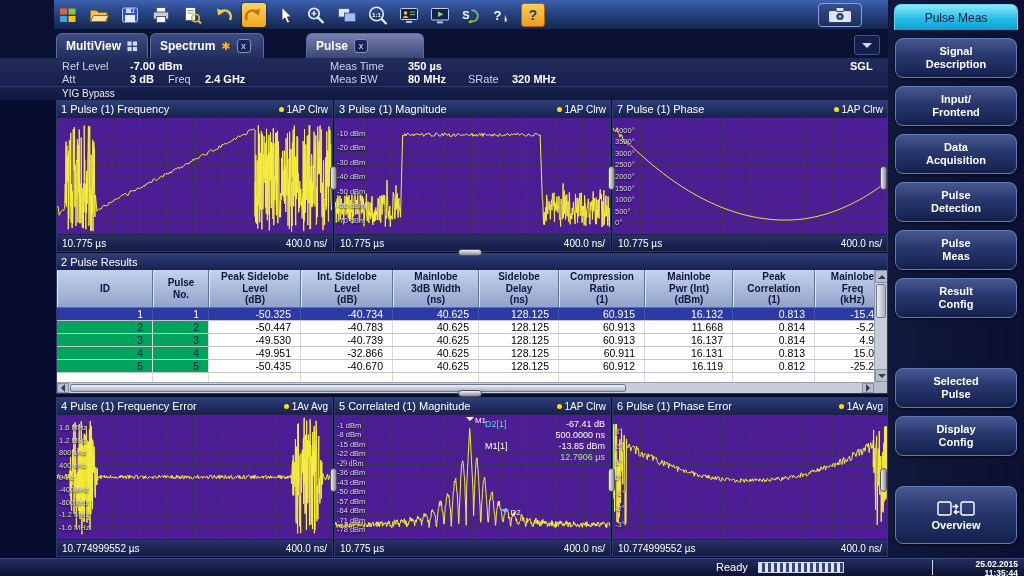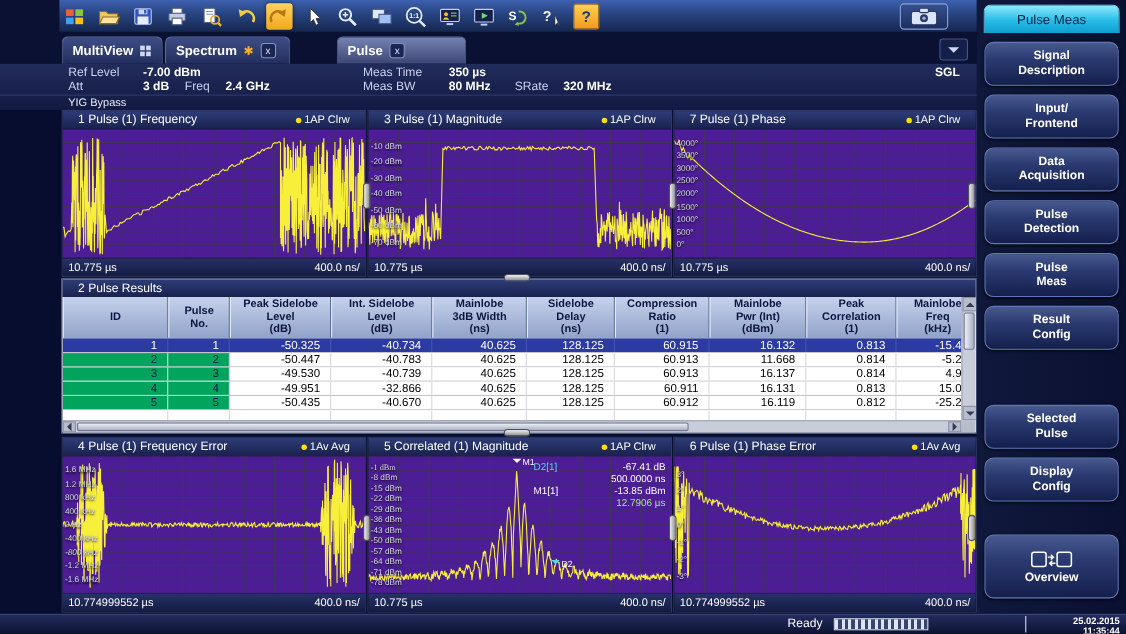--- a/index.html
+++ b/index.html
@@ -27,21 +27,21 @@
 
 #chbar{position:absolute;left:0;top:58px;width:888px;height:42px;background:linear-gradient(#222c5c,#121a42);color:#fff}
 #chbar .lab{position:absolute;font-size:11px;line-height:13px;color:#c9d2ee}
 #chbar .val{position:absolute;font-size:11px;line-height:13px;color:#fff;font-weight:bold}
 #yigrow{position:absolute;left:0;top:28px;width:888px;height:14px;border-top:1px solid #2e3a6e}
 #yig{position:absolute;left:62px;top:1px;font-size:10px;color:#e8ecf8}
 #sgl{position:absolute;left:850px;top:2px;font-size:11px;font-weight:bold;color:#fff}
 
 
 .win{position:absolute;background:#000;border:1px solid #303a6a;display:flex;flex-direction:column}
-.win-head{height:16px;flex:none;background:linear-gradient(#2e3d78,#19224e);display:flex;align-items:center;justify-content:space-between;padding:0 14px;overflow:hidden}
+.win-head{height:16px;flex:none;background:linear-gradient(#2e3d78,#19224e);display:flex;align-items:center;justify-content:space-between;padding:0 4px;overflow:hidden}
 .win-title{color:#fff;font-size:11px;white-space:nowrap}
 .trace-tag{display:flex;align-items:center;gap:3px;color:#fff;font-size:10px;white-space:nowrap}
 .trace-dot{width:5px;height:5px;border-radius:50%;background:#ffe000}
 .plot{flex:1;position:relative;background:#4c1d95;overflow:hidden;border-top:1px solid #20243e;border-bottom:1px solid #20243e}
 .trace-svg{position:absolute;inset:0;width:100%;height:100%}
 .trace-svg line,.trace-svg polyline{vector-effect:non-scaling-stroke}
 .ylab{position:absolute;left:2px;transform:translateY(-50%);font-size:7.5px;color:#d8dce8;text-shadow:0 1px 2px #000;white-space:nowrap}
 .axisbar{height:16px;flex:none;background:linear-gradient(#273165,#141c44);display:flex;align-items:center;justify-content:space-between;padding:0 5px;color:#fff;font-size:10px;white-space:nowrap}
 
 
@@ -625,21 +625,21 @@
             <line x1="0" y1="90" x2="100" y2="90"></line>
           </g>
           <polyline points="0.00,51.68 0.30,48.30 0.60,47.92 0.90,51.50 1.20,50.68 1.50,49.98 1.80,50.13 2.10,49.38 2.40,50.52 2.70,51.29 3.00,48.88 3.30,47.56 3.60,52.37 3.90,51.68 4.00,50.00 4.10,47.85 4.20,49.26 4.30,51.61 4.40,50.29 4.50,50.33 4.60,49.94 4.70,44.67 4.80,65.21 4.90,33.77 5.00,43.51 5.10,73.71 5.20,45.51 5.30,77.40 5.40,46.16 5.50,56.40 5.60,34.33 5.70,27.91 5.80,45.38 5.90,36.36 6.00,38.15 6.10,7.32 6.20,79.63 6.30,39.26 6.40,56.73 6.50,38.27 6.60,5.85 6.70,61.62 6.80,29.90 6.90,69.62 7.00,86.46 7.10,92.11 7.20,49.41 7.30,47.45 7.40,74.10 7.50,46.13 7.60,72.92 7.70,26.54 7.80,64.78 7.90,77.52 8.00,34.79 8.10,7.43 8.20,83.60 8.30,22.74 8.40,21.81 8.50,20.11 8.60,83.92 8.70,33.28 8.80,5.02 8.90,24.89 9.00,94.71 9.10,96.24 9.20,21.24 9.30,81.74 9.40,61.80 9.50,25.43 9.60,63.05 9.70,72.50 9.80,86.13 9.90,15.22 10.00,86.12 10.10,61.09 10.20,50.97 10.30,16.31 10.40,16.53 10.50,69.05 10.60,55.80 10.70,9.27 10.80,20.27 10.90,86.72 11.00,20.54 11.10,29.46 11.20,65.21 11.30,84.56 11.40,77.23 11.50,21.45 11.60,77.04 11.70,31.73 11.80,11.37 11.90,64.02 12.00,92.41 12.10,4.82 12.20,64.66 12.30,79.85 12.40,52.52 12.50,8.87 12.60,69.45 12.70,18.98 12.80,57.48 12.90,75.90 13.00,20.63 13.10,21.55 13.20,46.55 13.30,32.10 13.40,39.06 13.50,25.52 13.60,37.19 13.70,47.77 13.80,65.52 13.90,66.60 14.00,64.81 14.10,41.99 14.20,45.91 14.30,55.51 14.40,52.87 14.50,56.45 14.60,43.03 14.70,50.94 14.80,52.82 14.90,51.32 15.00,50.00 15.20,49.92 15.45,50.38 15.70,48.90 15.95,51.59 16.20,48.67 16.45,49.72 16.70,50.03 16.95,49.77 17.20,48.63 17.45,50.83 17.70,49.99 17.95,49.08 18.20,50.78 18.45,49.94 18.70,50.00 18.95,51.01 19.20,50.10 19.45,48.60 19.70,50.39 19.95,50.86 20.20,49.79 20.45,49.98 20.70,50.74 20.95,49.93 21.20,51.06 21.45,49.86 21.70,50.70 21.95,51.16 22.20,50.87 22.45,50.69 22.70,49.09 22.95,50.69 23.20,48.61 23.45,49.99 23.70,48.79 23.95,50.78 24.20,50.97 24.45,49.35 24.70,50.36 24.95,49.06 25.20,51.45 25.45,49.36 25.70,48.64 25.95,48.88 26.20,51.32 26.45,48.54 26.70,49.12 26.95,50.41 27.20,49.56 27.45,49.33 27.70,50.92 27.95,50.92 28.20,51.08 28.45,48.87 28.70,48.57 28.95,48.69 29.20,48.66 29.45,51.53 29.70,51.00 29.95,50.17 30.20,49.72 30.45,49.30 30.70,49.10 30.95,49.53 31.20,49.39 31.45,51.55 31.70,49.46 31.95,51.07 32.20,48.93 32.45,50.47 32.70,50.87 32.95,51.37 33.20,50.72 33.45,49.62 33.70,49.85 33.95,50.62 34.20,50.09 34.45,50.10 34.70,49.83 34.95,51.39 35.20,50.25 35.45,49.12 35.70,49.24 35.95,49.82 36.20,51.06 36.45,50.44 36.70,51.00 36.95,48.77 37.20,48.77 37.45,50.12 37.70,50.35 37.95,49.76 38.20,49.04 38.45,48.80 38.70,50.53 38.95,50.22 39.20,48.56 39.45,50.06 39.70,50.91 39.95,48.96 40.20,49.18 40.45,49.57 40.70,49.86 40.95,50.93 41.20,49.79 41.45,48.79 41.70,51.01 41.95,48.90 42.20,51.12 42.45,50.12 42.70,51.52 42.95,50.39 43.20,51.23 43.45,48.45 43.70,50.39 43.95,48.90 44.20,49.36 44.45,51.25 44.70,49.47 44.95,51.22 45.20,51.01 45.45,49.08 45.70,48.58 45.95,51.37 46.20,51.60 46.45,49.06 46.70,49.99 46.95,49.15 47.20,51.03 47.45,49.98 47.70,49.22 47.95,49.15 48.20,51.60 48.45,50.23 48.70,49.86 48.95,51.32 49.20,51.56 49.45,51.38 49.70,50.24 49.95,50.05 50.20,49.83 50.45,49.50 50.70,50.87 50.95,49.94 51.20,48.48 51.45,50.92 51.70,51.12 51.95,50.17 52.20,50.13 52.45,50.13 52.70,49.54 52.95,51.05 53.20,49.53 53.45,49.99 53.70,49.98 53.95,50.16 54.20,50.11 54.45,49.07 54.70,50.99 54.95,51.54 55.20,51.14 55.45,49.44 55.70,48.42 55.95,48.88 56.20,48.67 56.45,51.14 56.70,50.91 56.95,50.02 57.20,48.50 57.45,50.33 57.70,50.17 57.95,51.51 58.20,49.81 58.45,49.01 58.70,50.88 58.95,48.51 59.20,51.29 59.45,49.29 59.70,48.70 59.95,50.37 60.20,49.09 60.45,50.43 60.70,51.32 60.95,51.03 61.20,48.51 61.45,49.78 61.70,51.22 61.95,50.31 62.20,50.52 62.45,49.13 62.70,51.46 62.95,49.82 63.20,49.08 63.45,48.54 63.70,51.49 63.95,51.45 64.20,51.55 64.45,50.64 64.70,50.49 64.95,49.60 65.20,50.58 65.45,49.83 65.70,48.72 65.95,49.41 66.20,51.08 66.45,48.82 66.70,51.29 66.95,50.34 67.20,50.62 67.45,51.49 67.70,49.59 67.95,48.47 68.20,51.16 68.45,51.51 68.70,51.12 68.95,49.44 69.20,49.72 69.45,48.75 69.70,48.54 69.95,48.85 70.20,49.46 70.45,51.32 70.70,51.03 70.95,49.00 71.20,50.92 71.45,48.86 71.70,51.36 71.95,48.70 72.20,48.70 72.45,51.26 72.70,50.65 72.95,49.31 73.20,50.64 73.45,50.96 73.70,49.86 73.95,50.63 74.20,49.90 74.45,50.04 74.70,49.26 74.95,51.11 75.20,49.16 75.45,49.81 75.70,49.33 75.95,48.63 76.20,51.47 76.45,50.55 76.70,50.73 76.95,49.13 77.20,51.10 77.45,50.77 77.70,49.07 77.95,50.98 78.20,49.50 78.45,50.08 78.70,50.70 78.95,50.61 79.20,49.72 79.45,50.78 79.70,50.57 79.95,50.64 80.20,50.39 80.45,48.56 80.70,50.58 80.95,48.85 81.20,51.27 81.45,48.60 81.70,51.54 81.95,49.71 82.20,49.45 82.45,48.98 82.70,51.08 82.95,49.87 83.20,51.52 83.45,49.85 83.70,51.14 83.95,49.03 84.20,50.92 84.45,49.30 84.70,49.26 84.95,50.88 85.00,50.00 85.10,48.16 85.20,48.83 85.30,55.59 85.40,48.99 85.50,41.60 85.60,39.02 85.70,36.83 85.80,64.75 85.90,32.29 86.00,50.67 86.10,64.85 86.20,45.18 86.30,50.47 86.40,38.01 86.50,58.06 86.60,45.30 86.70,19.51 86.80,41.52 86.90,84.62 87.00,87.49 87.10,25.55 87.20,49.43 87.30,42.01 87.40,54.08 87.50,95.55 87.60,7.29 87.70,64.79 87.80,6.79 87.90,55.82 88.00,32.71 88.10,68.72 88.20,77.67 88.30,89.76 88.40,65.02 88.50,67.45 88.60,95.28 88.70,31.08 88.80,43.32 88.90,62.59 89.00,53.41 89.10,43.02 89.20,27.99 89.30,46.42 89.40,46.39 89.50,36.51 89.60,18.75 89.70,71.64 89.80,6.06 89.90,2.34 90.00,54.83 90.10,34.96 90.20,79.66 90.30,24.54 90.40,16.03 90.50,77.08 90.60,61.33 90.70,92.79 90.80,4.58 90.90,68.39 91.00,42.15 91.10,20.30 91.20,71.16 91.30,50.17 91.40,15.81 91.50,33.19 91.60,33.85 91.70,21.11 91.80,88.94 91.90,60.39 92.00,3.45 92.10,8.31 92.20,35.85 92.30,40.27 92.40,88.53 92.50,33.47 92.60,79.85 92.70,86.36 92.80,24.31 92.90,91.99 93.00,13.70 93.10,47.57 93.20,42.91 93.30,28.90 93.40,49.26 93.50,8.87 93.60,95.42 93.70,13.14 93.80,92.82 93.90,25.83 94.00,45.50 94.10,18.69 94.20,4.66 94.30,7.94 94.40,15.65 94.50,85.62 94.60,56.81 94.70,75.55 94.80,71.94 94.90,84.01 95.00,28.00 95.10,28.48 95.20,16.90 95.30,63.36 95.40,60.41 95.50,51.32 95.60,71.29 95.70,53.78 95.80,48.01 95.90,36.25 96.00,36.47 96.10,67.41 96.20,47.50 96.30,37.79 96.40,53.65 96.50,56.00 96.60,48.31 96.70,47.24 96.80,48.21 96.90,49.67 97.00,50.00 97.20,50.69 97.50,51.92 97.80,52.05 98.10,49.21 98.40,47.59 98.70,52.04 99.00,51.23 99.30,48.59 99.60,50.53 99.90,50.09" fill="none" stroke="#f8ef3a" stroke-width="1"></polyline>
         </svg>
         <span class="ylab" style="top: 10%;">1.6 MHz</span>
         <span class="ylab" style="top: 20%;">1.2 MHz</span>
         <span class="ylab" style="top: 30%;">800 kHz</span>
         <span class="ylab" style="top: 40%;">400 kHz</span>
         <span class="ylab" style="top: 50%;">0 Hz</span>
         <span class="ylab" style="top: 60%;">-400 kHz</span>
-        <span class="ylab" style="top: 70%; font-style: italic;">-800 kHz</span>
+        <span class="ylab" style="top: 70%;">-800 kHz</span>
         <span class="ylab" style="top: 80%;">-1.2 MHz</span>
         <span class="ylab" style="top: 90%;">-1.6 MHz</span>
       </div>
       <div class="axisbar">
         <span>10.774999552 µs</span>
         <span>400.0 ns/</span>
       </div>
     </div>
     <div class="win" style="left: 334px; top: 397px; width: 277px; height: 160px;">
       <div class="win-head">
@@ -666,25 +666,25 @@
             <line x1="0" y1="60" x2="100" y2="60"></line>
             <line x1="70" y1="0" x2="70" y2="100"></line>
             <line x1="0" y1="70" x2="100" y2="70"></line>
             <line x1="80" y1="0" x2="80" y2="100"></line>
             <line x1="0" y1="80" x2="100" y2="80"></line>
             <line x1="90" y1="0" x2="90" y2="100"></line>
             <line x1="0" y1="90" x2="100" y2="90"></line>
           </g>
           <polyline points="0.00,88.68 0.18,86.53 0.36,87.35 0.54,87.14 0.72,90.58 0.90,89.79 1.08,88.39 1.26,89.26 1.44,88.40 1.62,90.56 1.80,88.04 1.98,89.05 2.16,89.23 2.34,90.68 2.52,87.67 2.70,88.65 2.88,89.37 3.06,90.44 3.24,90.01 3.42,90.15 3.60,89.18 3.78,86.61 3.96,90.47 4.14,86.74 4.32,88.87 4.50,87.57 4.68,89.78 4.86,90.36 5.04,89.93 5.22,90.72 5.40,87.17 5.58,87.57 5.76,88.70 5.94,90.61 6.12,89.09 6.30,86.09 6.48,87.47 6.66,89.84 6.84,87.29 7.02,88.00 7.20,89.08 7.38,85.96 7.56,88.60 7.74,87.69 7.92,86.32 8.10,88.33 8.28,89.25 8.46,86.88 8.64,89.71 8.82,85.86 9.00,86.99 9.18,89.49 9.36,89.19 9.54,88.79 9.72,88.93 9.90,86.06 10.08,88.65 10.26,88.94 10.44,90.34 10.62,90.35 10.80,87.37 10.98,87.16 11.16,88.25 11.34,88.65 11.52,89.84 11.70,88.72 11.88,90.32 12.06,88.18 12.24,86.70 12.42,89.97 12.60,86.90 12.78,87.45 12.96,87.72 13.14,90.34 13.32,88.39 13.50,87.07 13.68,86.59 13.86,86.18 14.04,89.40 14.22,89.07 14.40,89.02 14.58,88.26 14.76,88.79 14.94,86.58 15.12,86.23 15.30,90.11 15.48,86.36 15.66,86.11 15.84,89.34 16.02,86.68 16.20,90.01 16.38,88.40 16.56,86.28 16.74,86.27 16.92,86.78 17.10,85.86 17.28,89.69 17.46,89.18 17.64,87.77 17.82,87.02 18.00,88.05 18.18,87.01 18.36,86.53 18.54,87.00 18.72,89.80 18.90,89.68 19.08,86.67 19.26,87.87 19.44,85.59 19.62,85.25 19.80,87.03 19.98,89.46 20.16,88.87 20.34,90.16 20.52,90.11 20.70,90.88 20.88,87.34 21.06,86.05 21.24,89.86 21.42,88.82 21.60,84.42 21.78,85.31 21.96,87.04 22.14,88.15 22.32,84.77 22.50,85.35 22.68,84.49 22.86,87.61 23.04,88.75 23.22,87.22 23.40,90.30 23.58,87.56 23.76,87.25 23.94,84.57 24.12,84.23 24.30,85.53 24.48,84.74 24.66,86.52 24.84,86.36 25.02,86.85 25.20,83.61 25.38,86.28 25.56,88.29 25.74,85.12 25.92,86.39 26.10,90.32 26.28,89.07 26.46,87.77 26.64,88.66 26.82,85.98 27.00,86.05 27.18,85.17 27.36,82.33 27.54,85.27 27.72,85.73 27.90,83.46 28.08,85.74 28.26,83.82 28.44,84.82 28.62,85.58 28.80,86.24 28.98,89.55 29.16,84.68 29.34,84.84 29.52,86.60 29.70,84.03 29.88,83.49 30.06,81.43 30.24,83.92 30.42,82.35 30.60,83.69 30.78,84.39 30.96,85.09 31.14,83.51 31.32,85.11 31.50,89.03 31.68,84.68 31.86,85.28 32.04,82.26 32.22,81.80 32.40,79.28 32.58,81.09 32.76,82.16 32.94,79.86 33.12,80.13 33.30,81.12 33.48,81.68 33.66,83.57 33.84,86.51 34.02,84.75 34.20,90.72 34.38,87.08 34.56,83.77 34.74,83.76 34.92,82.19 35.10,76.78 35.28,77.88 35.46,76.30 35.64,78.09 35.82,78.39 36.00,78.30 36.18,80.30 36.36,81.46 36.54,81.40 36.72,87.92 36.90,90.22 37.08,86.89 37.26,82.83 37.44,78.05 37.62,75.33 37.80,74.70 37.98,69.95 38.16,73.33 38.34,69.15 38.52,70.32 38.70,70.04 38.88,75.72 39.06,78.43 39.24,78.21 39.42,83.90 39.60,88.05 39.78,85.78 39.96,78.44 40.14,72.93 40.32,72.56 40.50,67.79 40.68,65.60 40.86,63.29 41.04,63.86 41.22,65.96 41.40,64.84 41.58,68.12 41.76,74.30 41.94,74.82 42.12,82.66 42.30,89.84 42.48,81.30 42.66,73.96 42.84,69.03 43.02,62.03 43.20,60.95 43.38,53.20 43.56,54.29 43.74,52.83 43.92,50.84 44.10,57.05 44.28,60.76 44.46,63.76 44.64,71.02 44.82,79.45 45.00,87.61 45.18,77.67 45.36,69.72 45.54,61.45 45.72,50.78 45.90,45.29 46.08,39.31 46.26,38.64 46.44,36.87 46.62,39.10 46.80,43.19 46.98,48.72 47.16,52.56 47.34,65.42 47.52,73.42 47.70,88.97 47.88,58.11 48.06,50.22 48.24,42.32 48.42,34.43 48.60,26.54 48.78,18.65 48.96,10.75 49.14,15.14 49.32,23.03 49.50,30.92 49.68,38.82 49.86,46.71 50.04,54.60 50.22,62.49 50.40,81.11 50.58,69.57 50.76,60.09 50.94,49.97 51.12,44.30 51.30,37.00 51.48,34.77 51.66,34.38 51.84,40.03 52.02,43.83 52.20,50.06 52.38,58.61 52.56,67.67 52.74,73.34 52.92,86.59 53.10,85.54 53.28,74.05 53.46,69.11 53.64,63.32 53.82,56.24 54.00,52.87 54.18,52.55 54.36,50.13 54.54,52.46 54.72,57.34 54.90,62.87 55.08,67.95 55.26,72.58 55.44,79.93 55.62,86.44 55.80,86.27 55.98,80.62 56.16,71.94 56.34,68.14 56.52,68.65 56.70,64.26 56.88,63.22 57.06,61.97 57.24,62.15 57.42,69.09 57.60,69.43 57.78,75.81 57.96,79.16 58.14,81.31 58.32,88.98 58.50,86.97 58.68,79.99 58.86,76.13 59.04,74.76 59.22,70.99 59.40,69.52 59.58,73.11 59.76,69.35 59.94,73.91 60.12,75.51 60.30,75.39 60.48,78.04 60.66,80.50 60.84,85.27 61.02,85.21 61.20,86.30 61.38,83.15 61.56,80.13 61.74,80.31 61.92,77.20 62.10,75.11 62.28,76.85 62.46,76.93 62.64,77.54 62.82,78.03 63.00,77.81 63.18,83.51 63.36,82.06 63.54,83.02 63.72,88.44 63.90,89.79 64.08,85.82 64.26,82.27 64.44,82.51 64.62,80.36 64.80,79.35 64.98,81.42 65.16,77.97 65.34,81.53 65.52,81.94 65.70,83.38 65.88,85.37 66.06,83.57 66.24,87.45 66.42,86.78 66.60,87.80 66.78,88.37 66.96,87.54 67.14,85.91 67.32,85.53 67.50,84.91 67.68,80.38 67.86,80.48 68.04,80.37 68.22,85.40 68.40,84.81 68.58,82.53 68.76,86.04 68.94,85.47 69.12,86.89 69.30,90.03 69.48,88.90 69.66,85.29 69.84,83.00 70.02,86.71 70.20,85.64 70.38,84.43 70.56,84.18 70.74,84.30 70.92,83.38 71.10,86.02 71.28,87.39 71.46,86.38 71.64,88.98 71.82,88.52 72.00,90.07 72.18,89.00 72.36,86.81 72.54,84.81 72.72,87.62 72.90,83.84 73.08,83.11 73.26,85.35 73.44,87.63 73.62,84.66 73.80,88.32 73.98,86.30 74.16,85.23 74.34,86.78 74.52,89.75 74.70,86.32 74.88,89.29 75.06,86.13 75.24,84.80 75.42,88.09 75.60,84.23 75.78,87.04 75.96,85.76 76.14,86.04 76.32,87.86 76.50,85.45 76.68,86.94 76.86,86.21 77.04,87.07 77.22,89.90 77.40,88.47 77.58,87.58 77.76,86.94 77.94,89.70 78.12,86.94 78.30,87.02 78.48,87.08 78.66,89.45 78.84,85.11 79.02,89.13 79.20,86.09 79.38,89.39 79.56,89.91 79.74,89.41 79.92,88.05 80.10,90.84 80.28,85.75 80.46,90.41 80.64,86.68 80.82,86.24 81.00,88.14 81.18,89.68 81.36,87.62 81.54,85.81 81.72,87.95 81.90,85.39 82.08,87.44 82.26,86.11 82.44,86.04 82.62,88.45 82.80,89.21 82.98,87.39 83.16,88.70 83.34,89.62 83.52,87.73 83.70,87.34 83.88,87.99 84.06,85.34 84.24,88.27 84.42,86.16 84.60,87.33 84.78,90.21 84.96,87.57 85.14,86.54 85.32,88.24 85.50,86.76 85.68,90.47 85.86,89.22 86.04,89.82 86.22,88.92 86.40,89.28 86.58,88.36 86.76,85.76 86.94,87.89 87.12,86.92 87.30,88.90 87.48,87.85 87.66,89.44 87.84,90.20 88.02,89.18 88.20,87.82 88.38,89.59 88.56,89.43 88.74,88.70 88.92,90.54 89.10,89.13 89.28,87.52 89.46,87.89 89.64,87.53 89.82,90.23 90.00,90.54 90.18,86.90 90.36,87.65 90.54,88.32 90.72,87.63 90.90,89.04 91.08,86.58 91.26,88.34 91.44,90.36 91.62,85.90 91.80,89.19 91.98,88.45 92.16,89.48 92.34,87.92 92.52,89.30 92.70,89.84 92.88,89.15 93.06,90.34 93.24,89.02 93.42,87.14 93.60,88.89 93.78,89.07 93.96,86.76 94.14,88.80 94.32,87.23 94.50,88.63 94.68,87.83 94.86,89.71 95.04,87.98 95.22,89.53 95.40,86.29 95.58,86.98 95.76,86.47 95.94,88.26 96.12,89.96 96.30,90.21 96.48,87.28 96.66,87.20 96.84,88.70 97.02,87.23 97.20,86.56 97.38,87.67 97.56,86.11 97.74,86.52 97.92,88.02 98.10,87.92 98.28,87.86 98.46,90.37 98.64,88.26 98.82,90.82 99.00,87.04 99.18,87.00 99.36,86.93 99.54,86.95 99.72,87.03 99.90,89.76" fill="none" stroke="#f8ef3a" stroke-width="1"></polyline>
         </svg>
-        <span class="ylab" style="top: 7.69231%; font-family: Liberation Serif, serif;">-1 dBm</span>
+        <span class="ylab" style="top: 7.69231%;">-1 dBm</span>
         <span class="ylab" style="top: 15.3846%;">-8 dBm</span>
         <span class="ylab" style="top: 23.0769%;">-15 dBm</span>
         <span class="ylab" style="top: 30.7692%;">-22 dBm</span>
-        <span class="ylab" style="top: 38.4615%;">-29 dBm</span>
+        <span class="ylab" style="top: 38.4615%; font-family: Liberation Serif, serif;">-29 dBm</span>
         <span class="ylab" style="top: 46.1538%;">-36 dBm</span>
         <span class="ylab" style="top: 53.8462%;">-43 dBm</span>
         <span class="ylab" style="top: 61.5385%;">-50 dBm</span>
         <span class="ylab" style="top: 69.2308%;">-57 dBm</span>
         <span class="ylab" style="top: 76.9231%;">-64 dBm</span>
         <span class="ylab" style="top: 84.6154%;">-71 dBm</span>
         <span class="ylab" style="top: 92.3077%;">-78 dBm</span>
         <div class="mk-readout">
           <div class="mk-line">
             <span class="mk-name cy">D2[1]</span>

